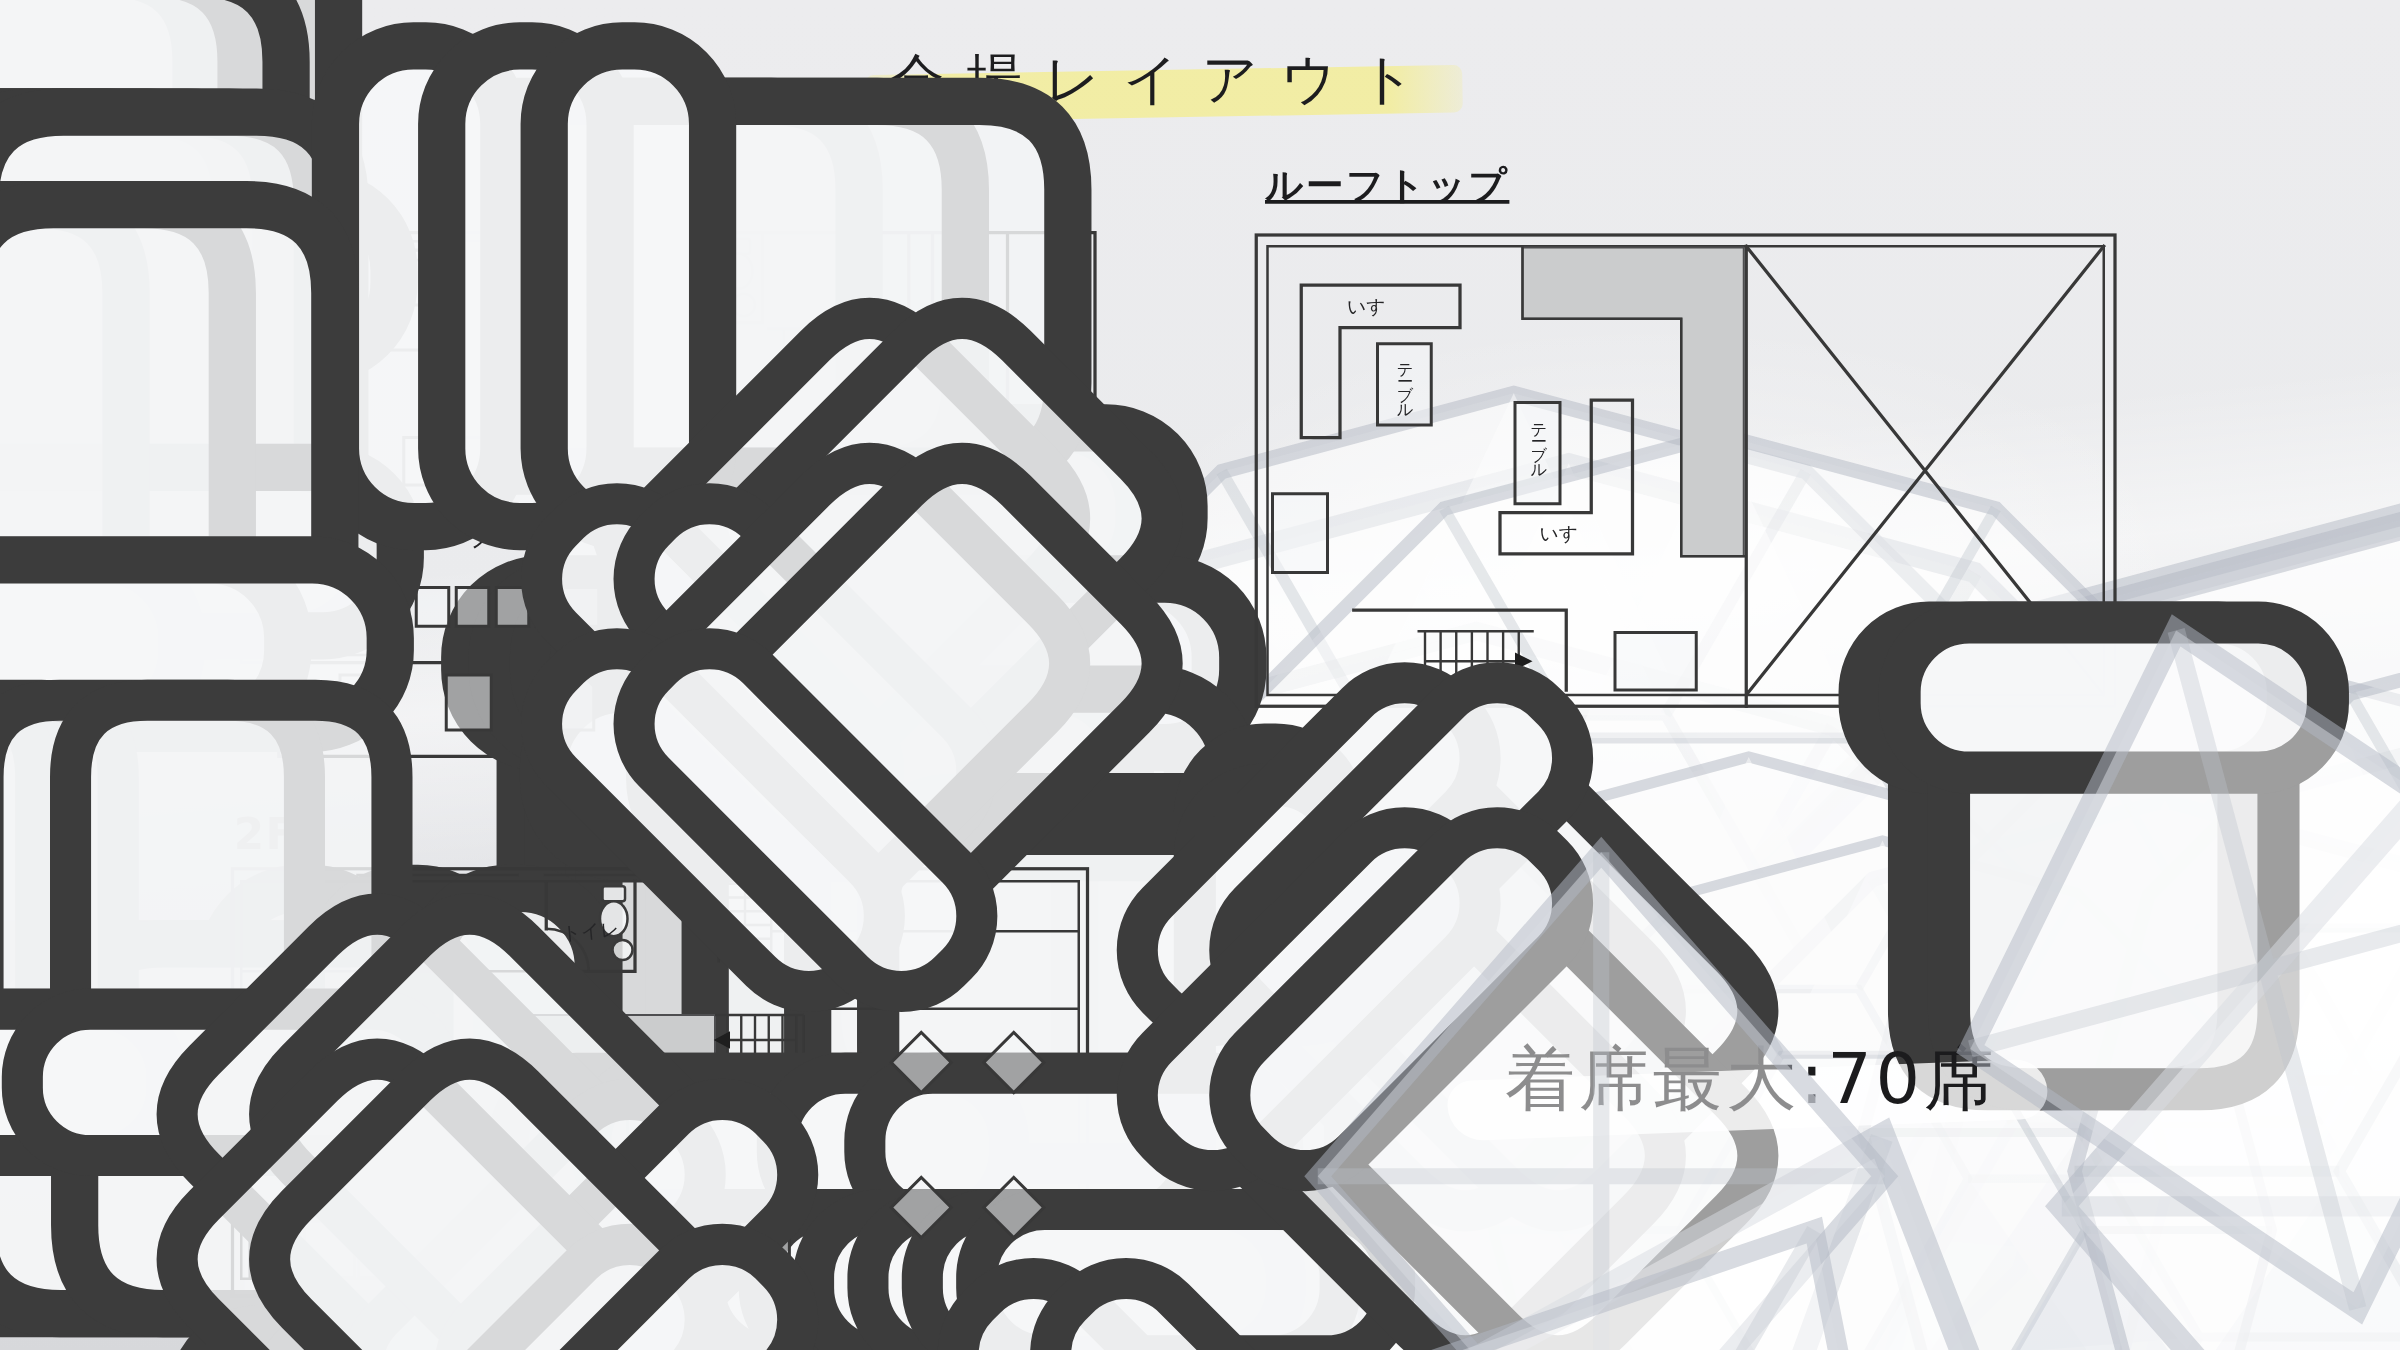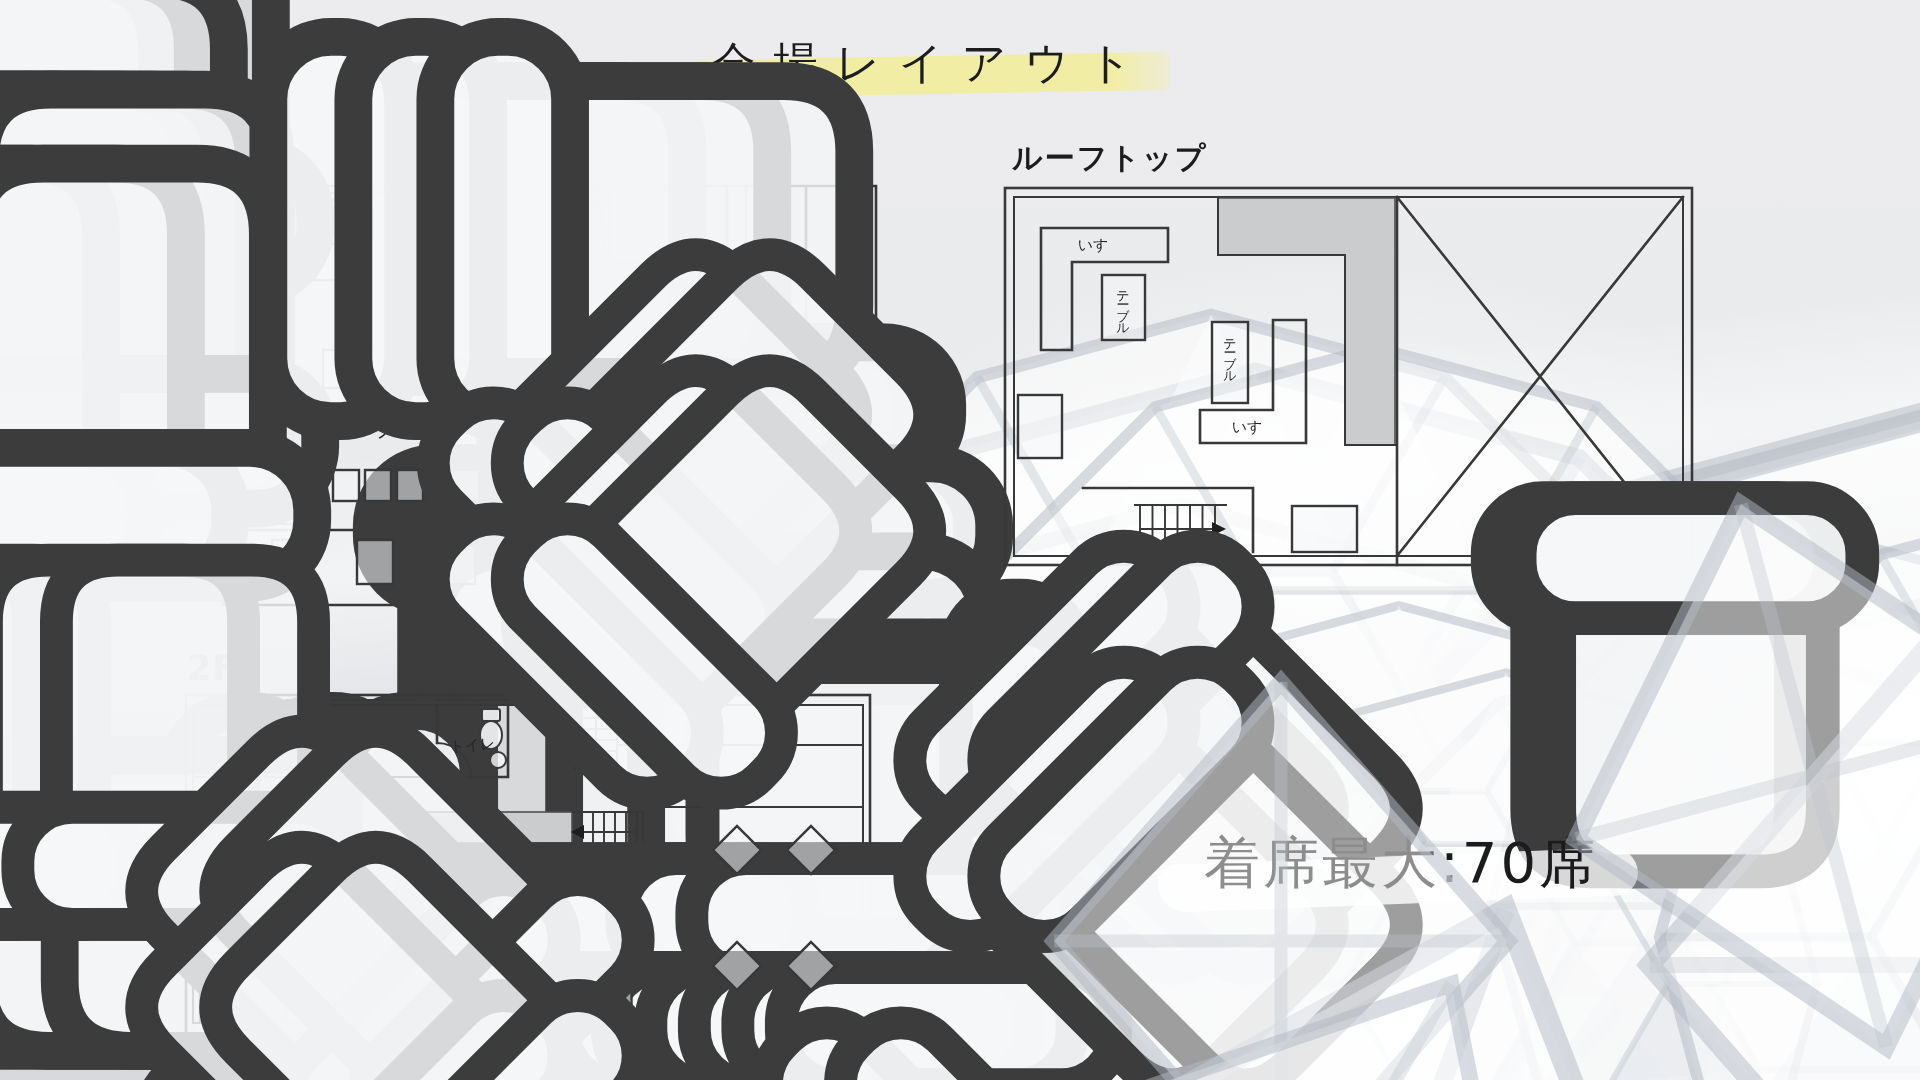--- a/index.html
+++ b/index.html
@@ -198,21 +198,21 @@
     <use href="#chair" x="259" y="396" transform="rotate(180 272 410)"></use>
     <use href="#chair" x="230" y="372" transform="rotate(-90 243 386)"></use>
     <use href="#chair" x="288" y="372" transform="rotate(90 301 386)"></use>
     <rect class="tbl" x="254" y="360" width="36" height="44"></rect>
 
     <path class="wall2" d="M428,350 V398 M378,350 A50,48 0 0 1 428,398" fill="none"></path>
     <text x="381" y="416" text-anchor="middle" font-size="20">▲</text>
     <text class="lbl" x="381" y="442" text-anchor="middle">入口</text>
   </svg>
 
-  <div class="roof-label" style="left:1012px;top:138px;">ルーフトップ</div>
+  <div class="roof-label" style="left:1012px;top:128px;text-decoration:underline;">ルーフトップ</div>
   <svg class="plan" style="left:1000px;top:180px;" width="730" height="410" viewBox="0 0 730 410">
     <rect x="5" y="8" width="687" height="377" class="wall"></rect>
     <rect x="14" y="17" width="669" height="359" class="wall2"></rect>
 
     <path class="grayfill" d="M218,18 H395 V265 H345 V75 H218 Z" stroke="none"></path>
     <path class="wall2" d="M218,18 V75 M218,75 H345 M345,75 V265 M345,265 H395"></path>
 
     <path class="wall" d="M397,17 V385 M397,17 L683,376 M683,17 L397,376"></path>
 
     <path class="wall" d="M41,48 H168 V82 H72 V170 H41 Z"></path>

